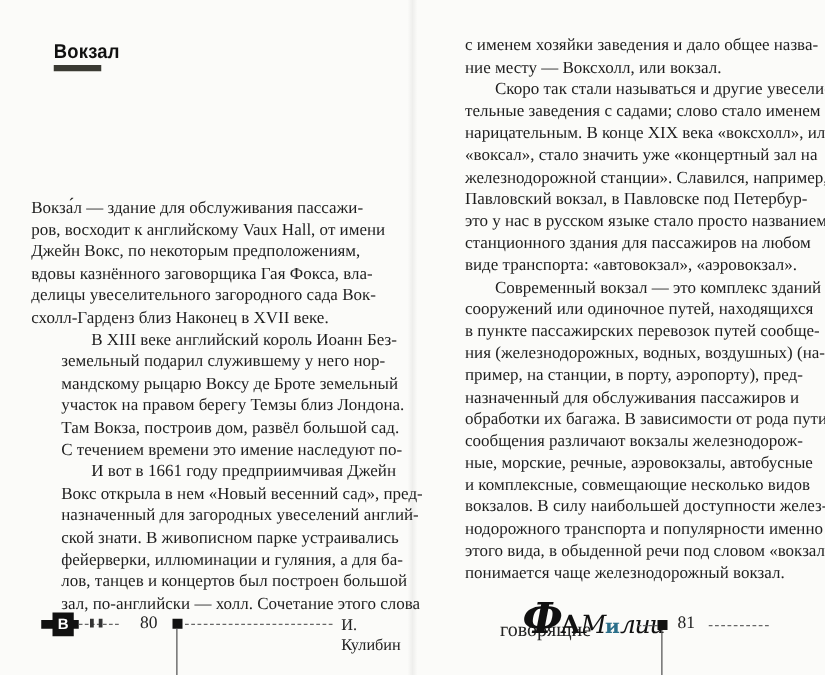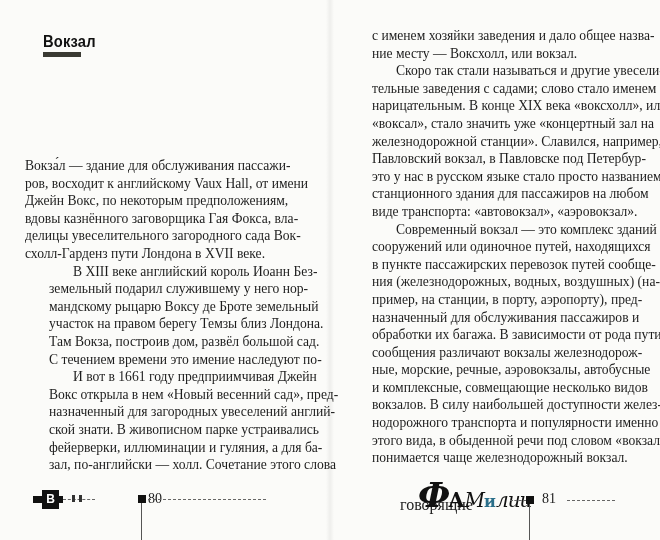--- a/index.html
+++ b/index.html
@@ -75,50 +75,52 @@
   <div class="section-title">Вокзал</div>
   <div class="title-rule"></div>
 
   <div class="text-block left-text">
     <p>
       <span class="line">Вокза́л — здание для обслуживания пассажи-</span>
       <span class="line">ров, восходит к английскому Vaux Hall, от имени</span>
       <span class="line">Джейн Вокс, по некоторым предположениям,</span>
       <span class="line">вдовы казнённого заговорщика Гая Фокса, вла-</span>
       <span class="line">делицы увеселительного загородного сада Вок-</span>
-      <span class="line last">схолл-Гарденз пути Лондона в XVII веке.</span>
+      <span class="line last">схолл-Гарденз близ Наконец в XVII веке.</span>
     </p>
     <p class="indent">
       <span class="line" style="padding-left:24px">В XIII веке английский король Иоанн Без-</span>
       <span class="line">земельный подарил служившему у него нор-</span>
       <span class="line">мандскому рыцарю Воксу де Броте земельный</span>
       <span class="line">участок на правом берегу Темзы близ Лондона.</span>
       <span class="line">Там Вокза, построив дом, развёл большой сад.</span>
       <span class="line">С течением времени это имение наследуют по-</span>
     </p>
     <p class="indent">
       <span class="line" style="padding-left:24px">И вот в 1661 году предприимчивая Джейн</span>
       <span class="line">Вокс открыла в нем «Новый весенний сад», пред-</span>
       <span class="line">назначенный для загородных увеселений англий-</span>
       <span class="line">ской знати. В живописном парке устраивались</span>
       <span class="line">фейерверки, иллюминации и гуляния, а для ба-</span>
+      <span class="line">лов, танцев и концертов был построен большой</span>
       <span class="line">зал, по-английски — холл. Сочетание этого слова</span>
     </p>
   </div>
 
   <div class="footer-left">
     <div class="badge-bar"></div>
     <div class="badge">В</div>
     <div class="dashes" style="left:33px; width:32px;"></div>
     <div class="dots-mark" style="left:42px;"></div>
     <div class="dots-mark" style="left:49px;"></div>
-    <div class="page-num" style="left:82px; top:1px;margin-left:36px;">80</div>
+    <div class="page-num" style="left:82px; top:1px;">80</div>
     <div class="sq-marker" style="left:108px; top:5px;"></div>
     <div class="vline" style="left:111px; top:13px; height:37px;"></div>
     <div class="dashes" style="left:118px; width:118px;"></div>
+    <div class="author" style="left:243px; top:2px;">И. Кулибин</div>
   </div>
 </div>
 
 <div class="gutter"></div>
 
 <div class="page page-right">
   <div class="text-block" style="left:42px; top:27px; width:252px;">
     <p>
       <span class="line">с именем хозяйки заведения и дало общее назва-</span>
       <span class="line last">ние месту — Воксхолл, или вокзал.</span>

